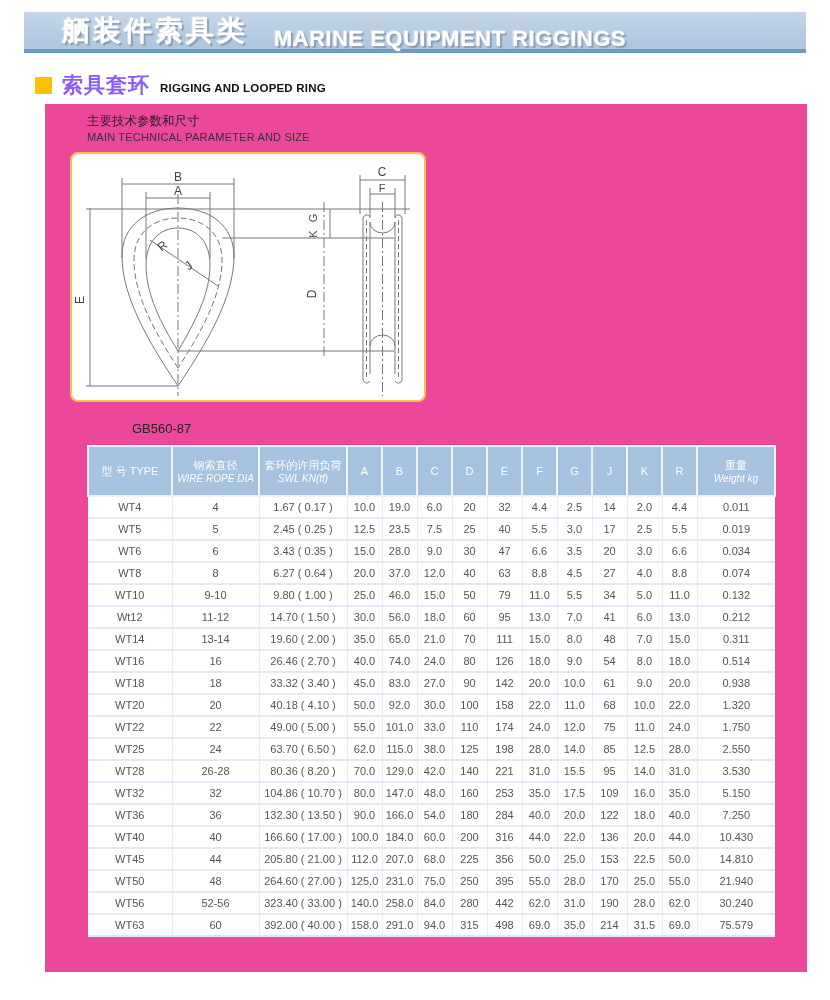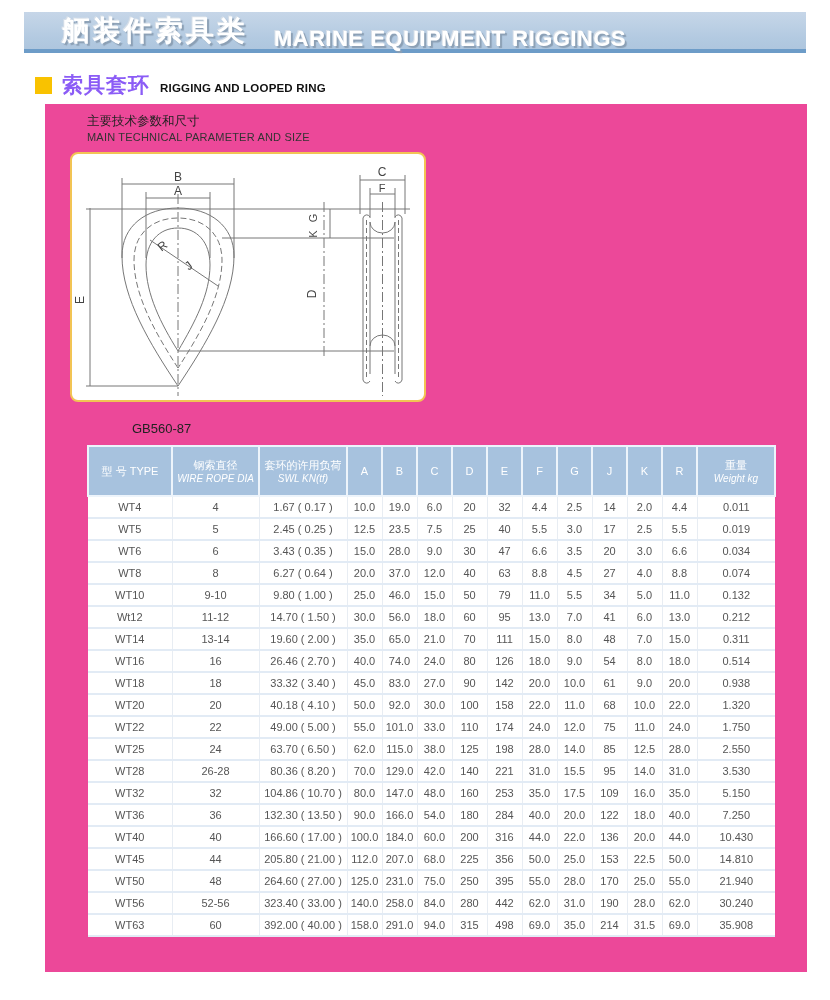--- a/index.html
+++ b/index.html
@@ -511,17 +511,17 @@
           <td>158.0</td>
           <td>291.0</td>
           <td>94.0</td>
           <td>315</td>
           <td>498</td>
           <td>69.0</td>
           <td>35.0</td>
           <td>214</td>
           <td>31.5</td>
           <td>69.0</td>
-          <td>35.908</td>
+          <td>75.579</td>
         </tr>
       </tbody>
   </table>
 </div>
 
 </body></html>

